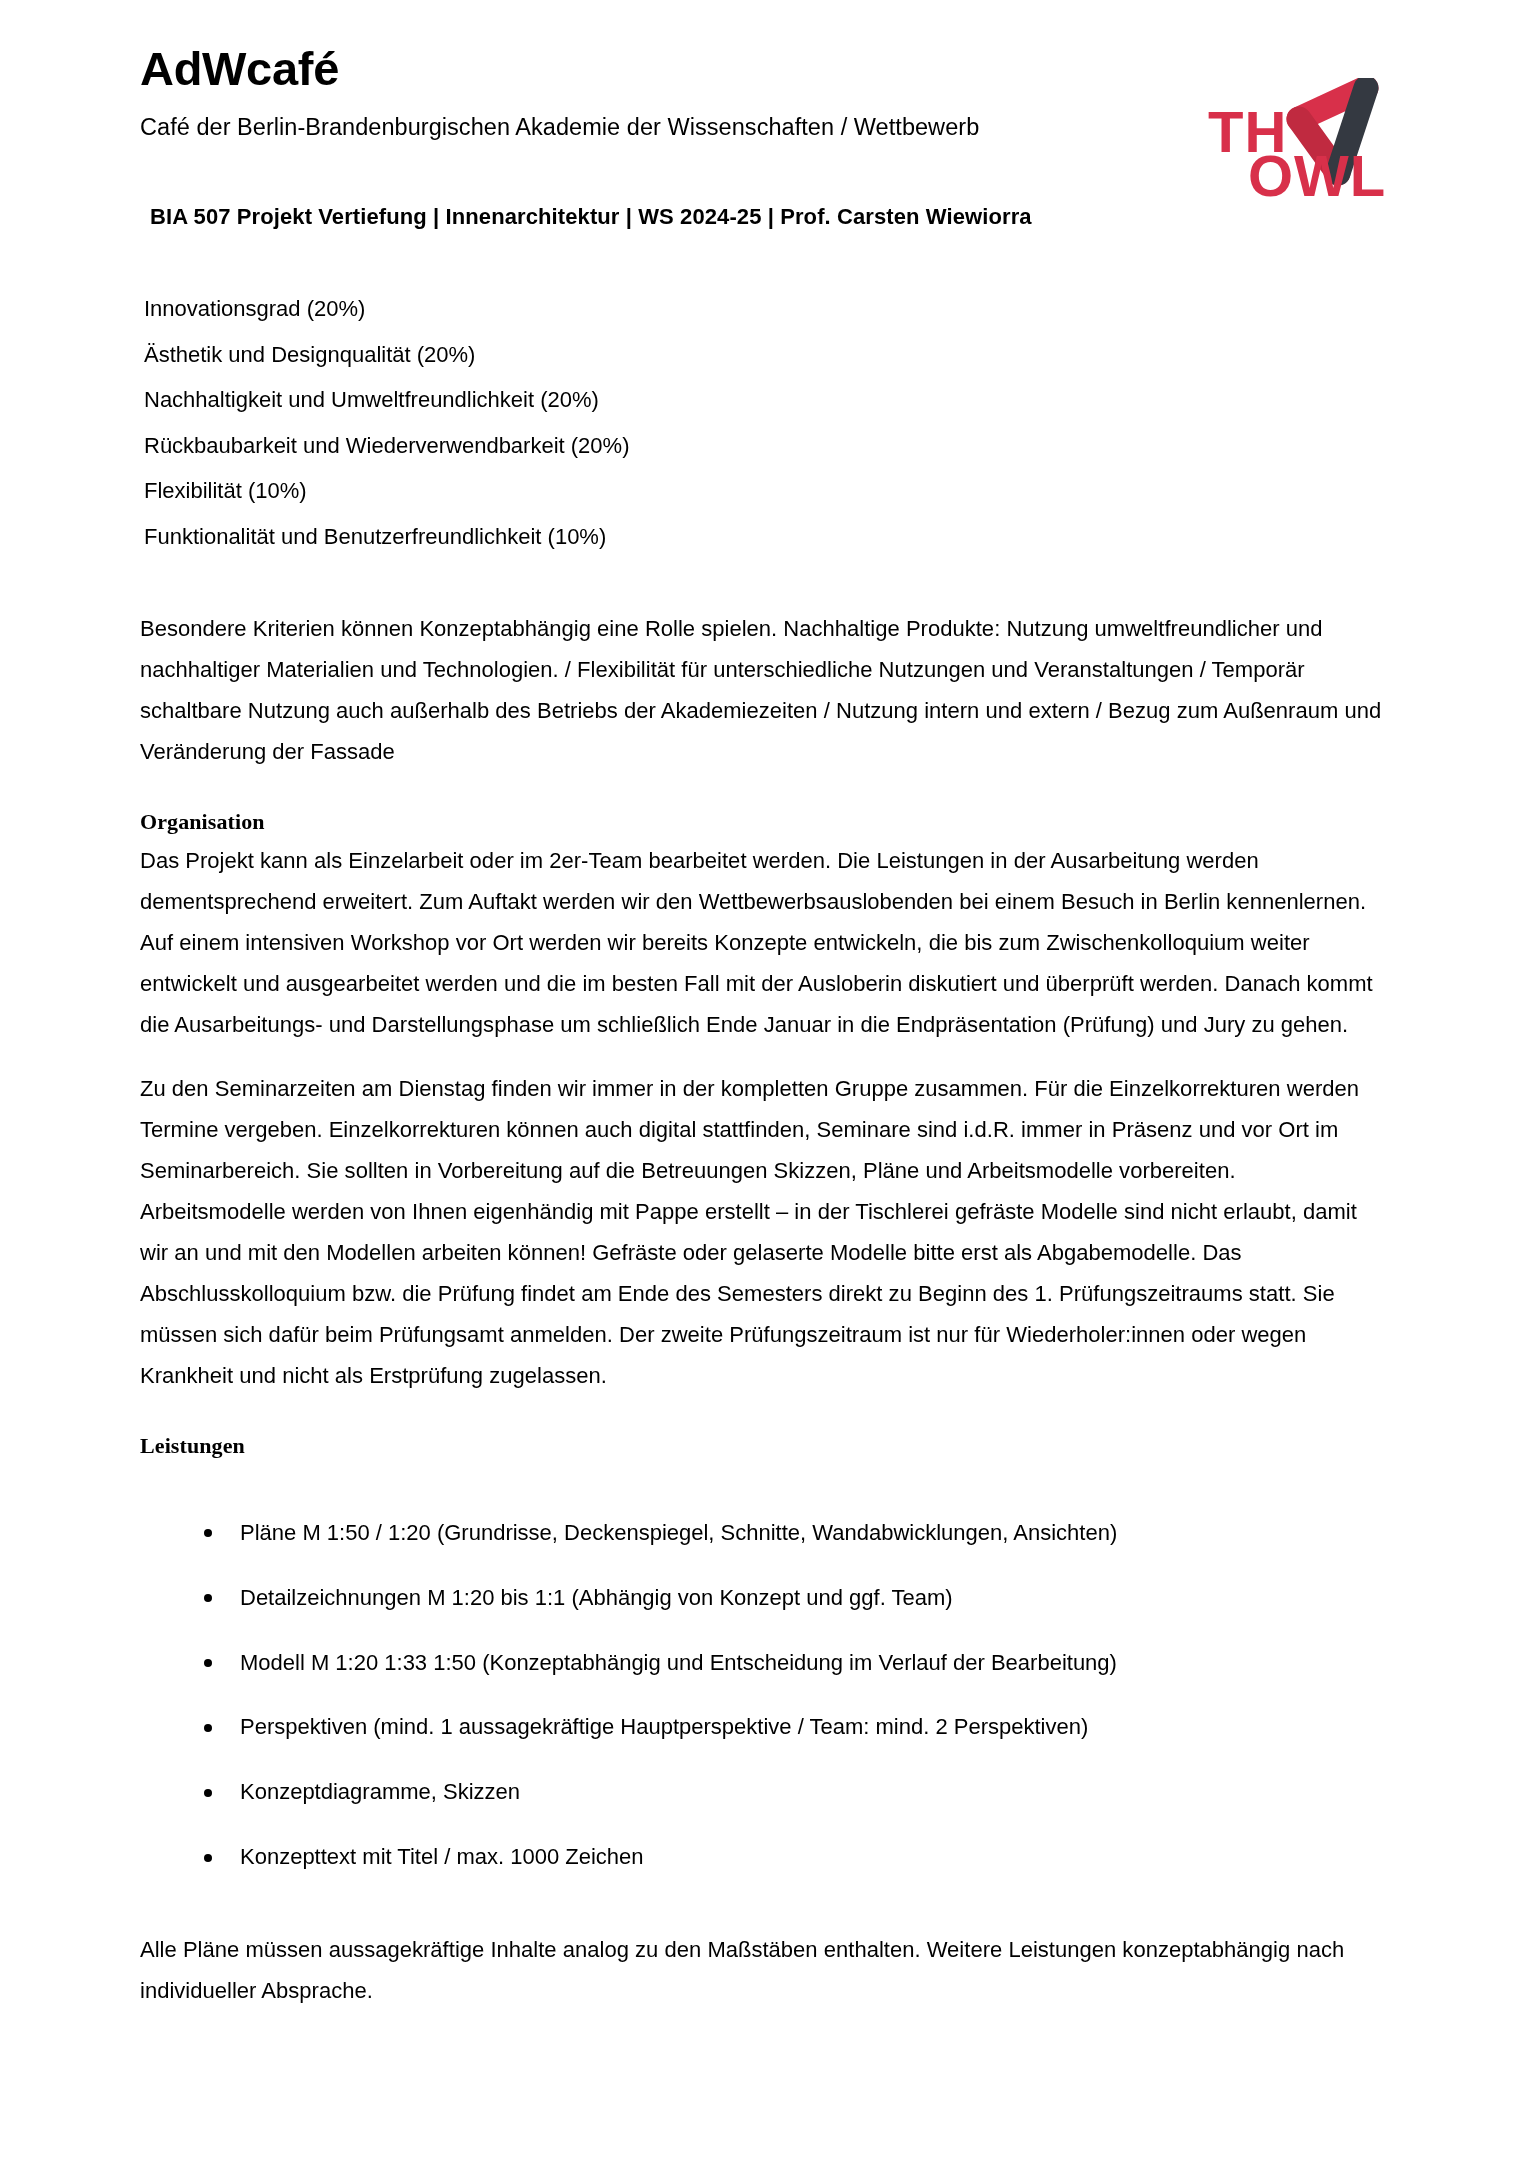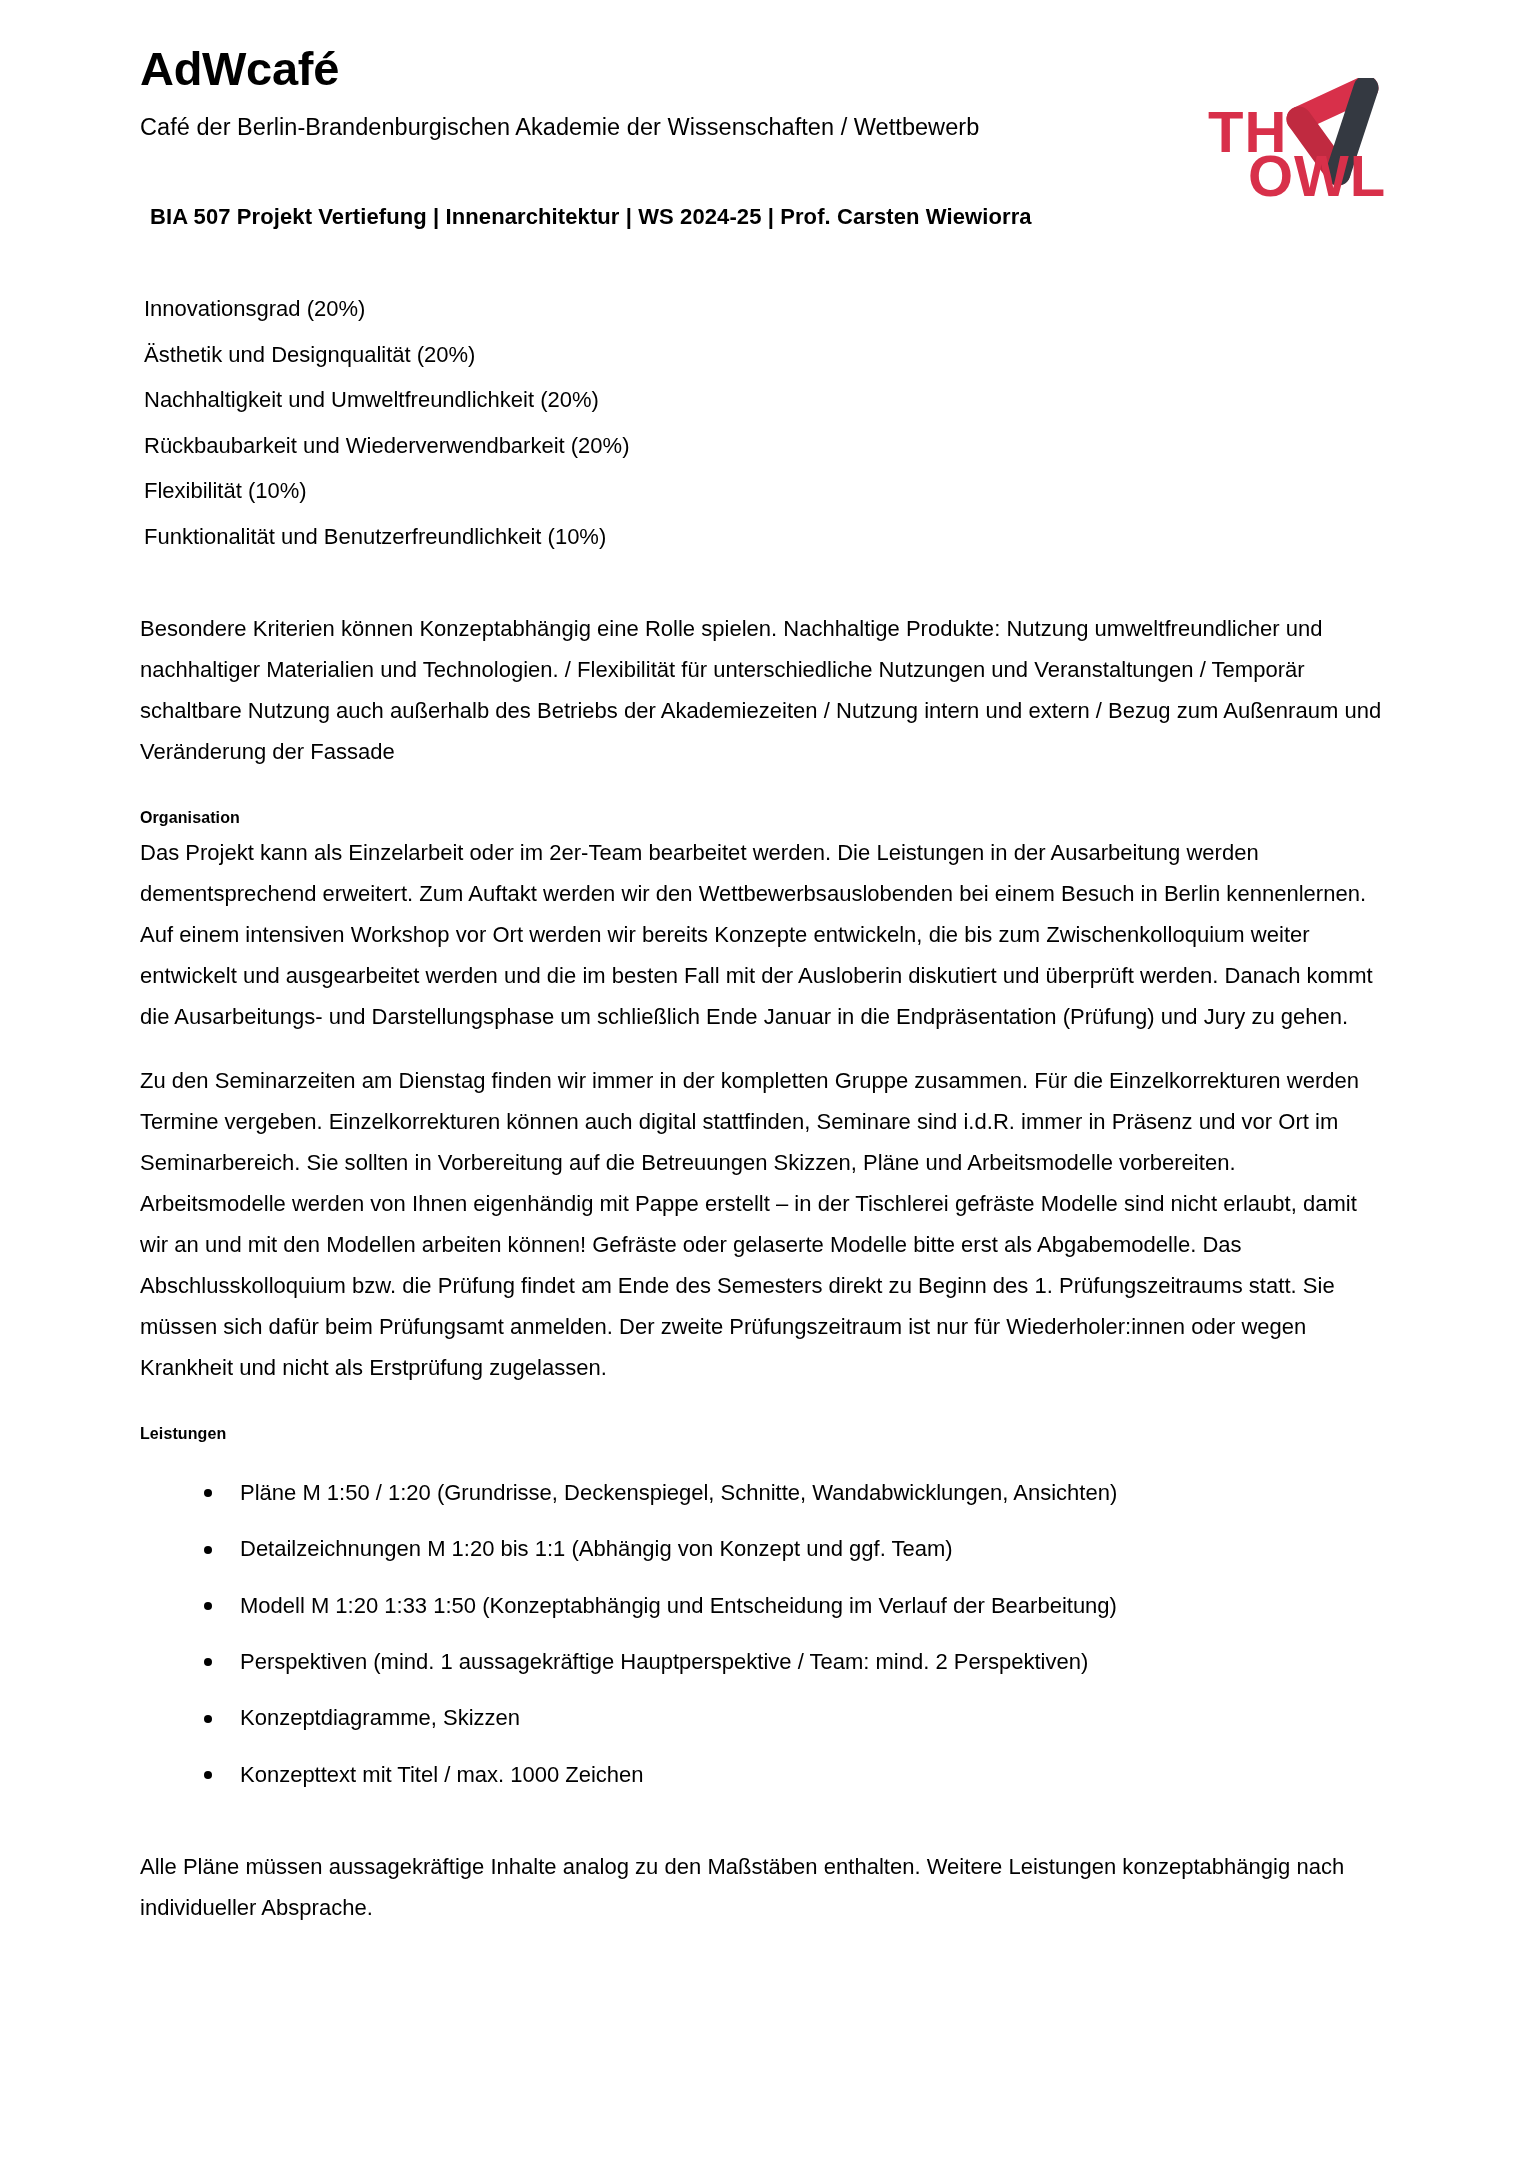--- a/index.html
+++ b/index.html
@@ -101,39 +101,41 @@
     font-size: 22px;
     line-height: 1.86;
     margin: 0;
     letter-spacing: 0.02px;
   }
   .gap-lg { height: 46px; }
   .gap-md { height: 36px; }
   .gap-sm { height: 24px; }
 
   h2.section {
-    font-size: 16px;
+    font-size: 22px;
     font-weight: bold;
     margin: 0 0 6px 0;
     letter-spacing: 0.1px;
+    font-family: Liberation Serif, serif;
   }
 
   
   ul.deliverables {
     list-style: none;
     margin: 0;
     padding: 0;
     font-size: 22px;
     line-height: 1.86;
   }
   ul.deliverables li {
     position: relative;
     padding-left: 100px;
     margin-bottom: 15.5px;
     white-space: nowrap;
+    margin-top: 24px;
   }
   ul.deliverables li .bullet {
     position: absolute;
     left: 64px;
     top: 50%;
     transform: translateY(-50%);
     width: 8px;
     height: 8px;
     border-radius: 50%;
     background: #000000;

